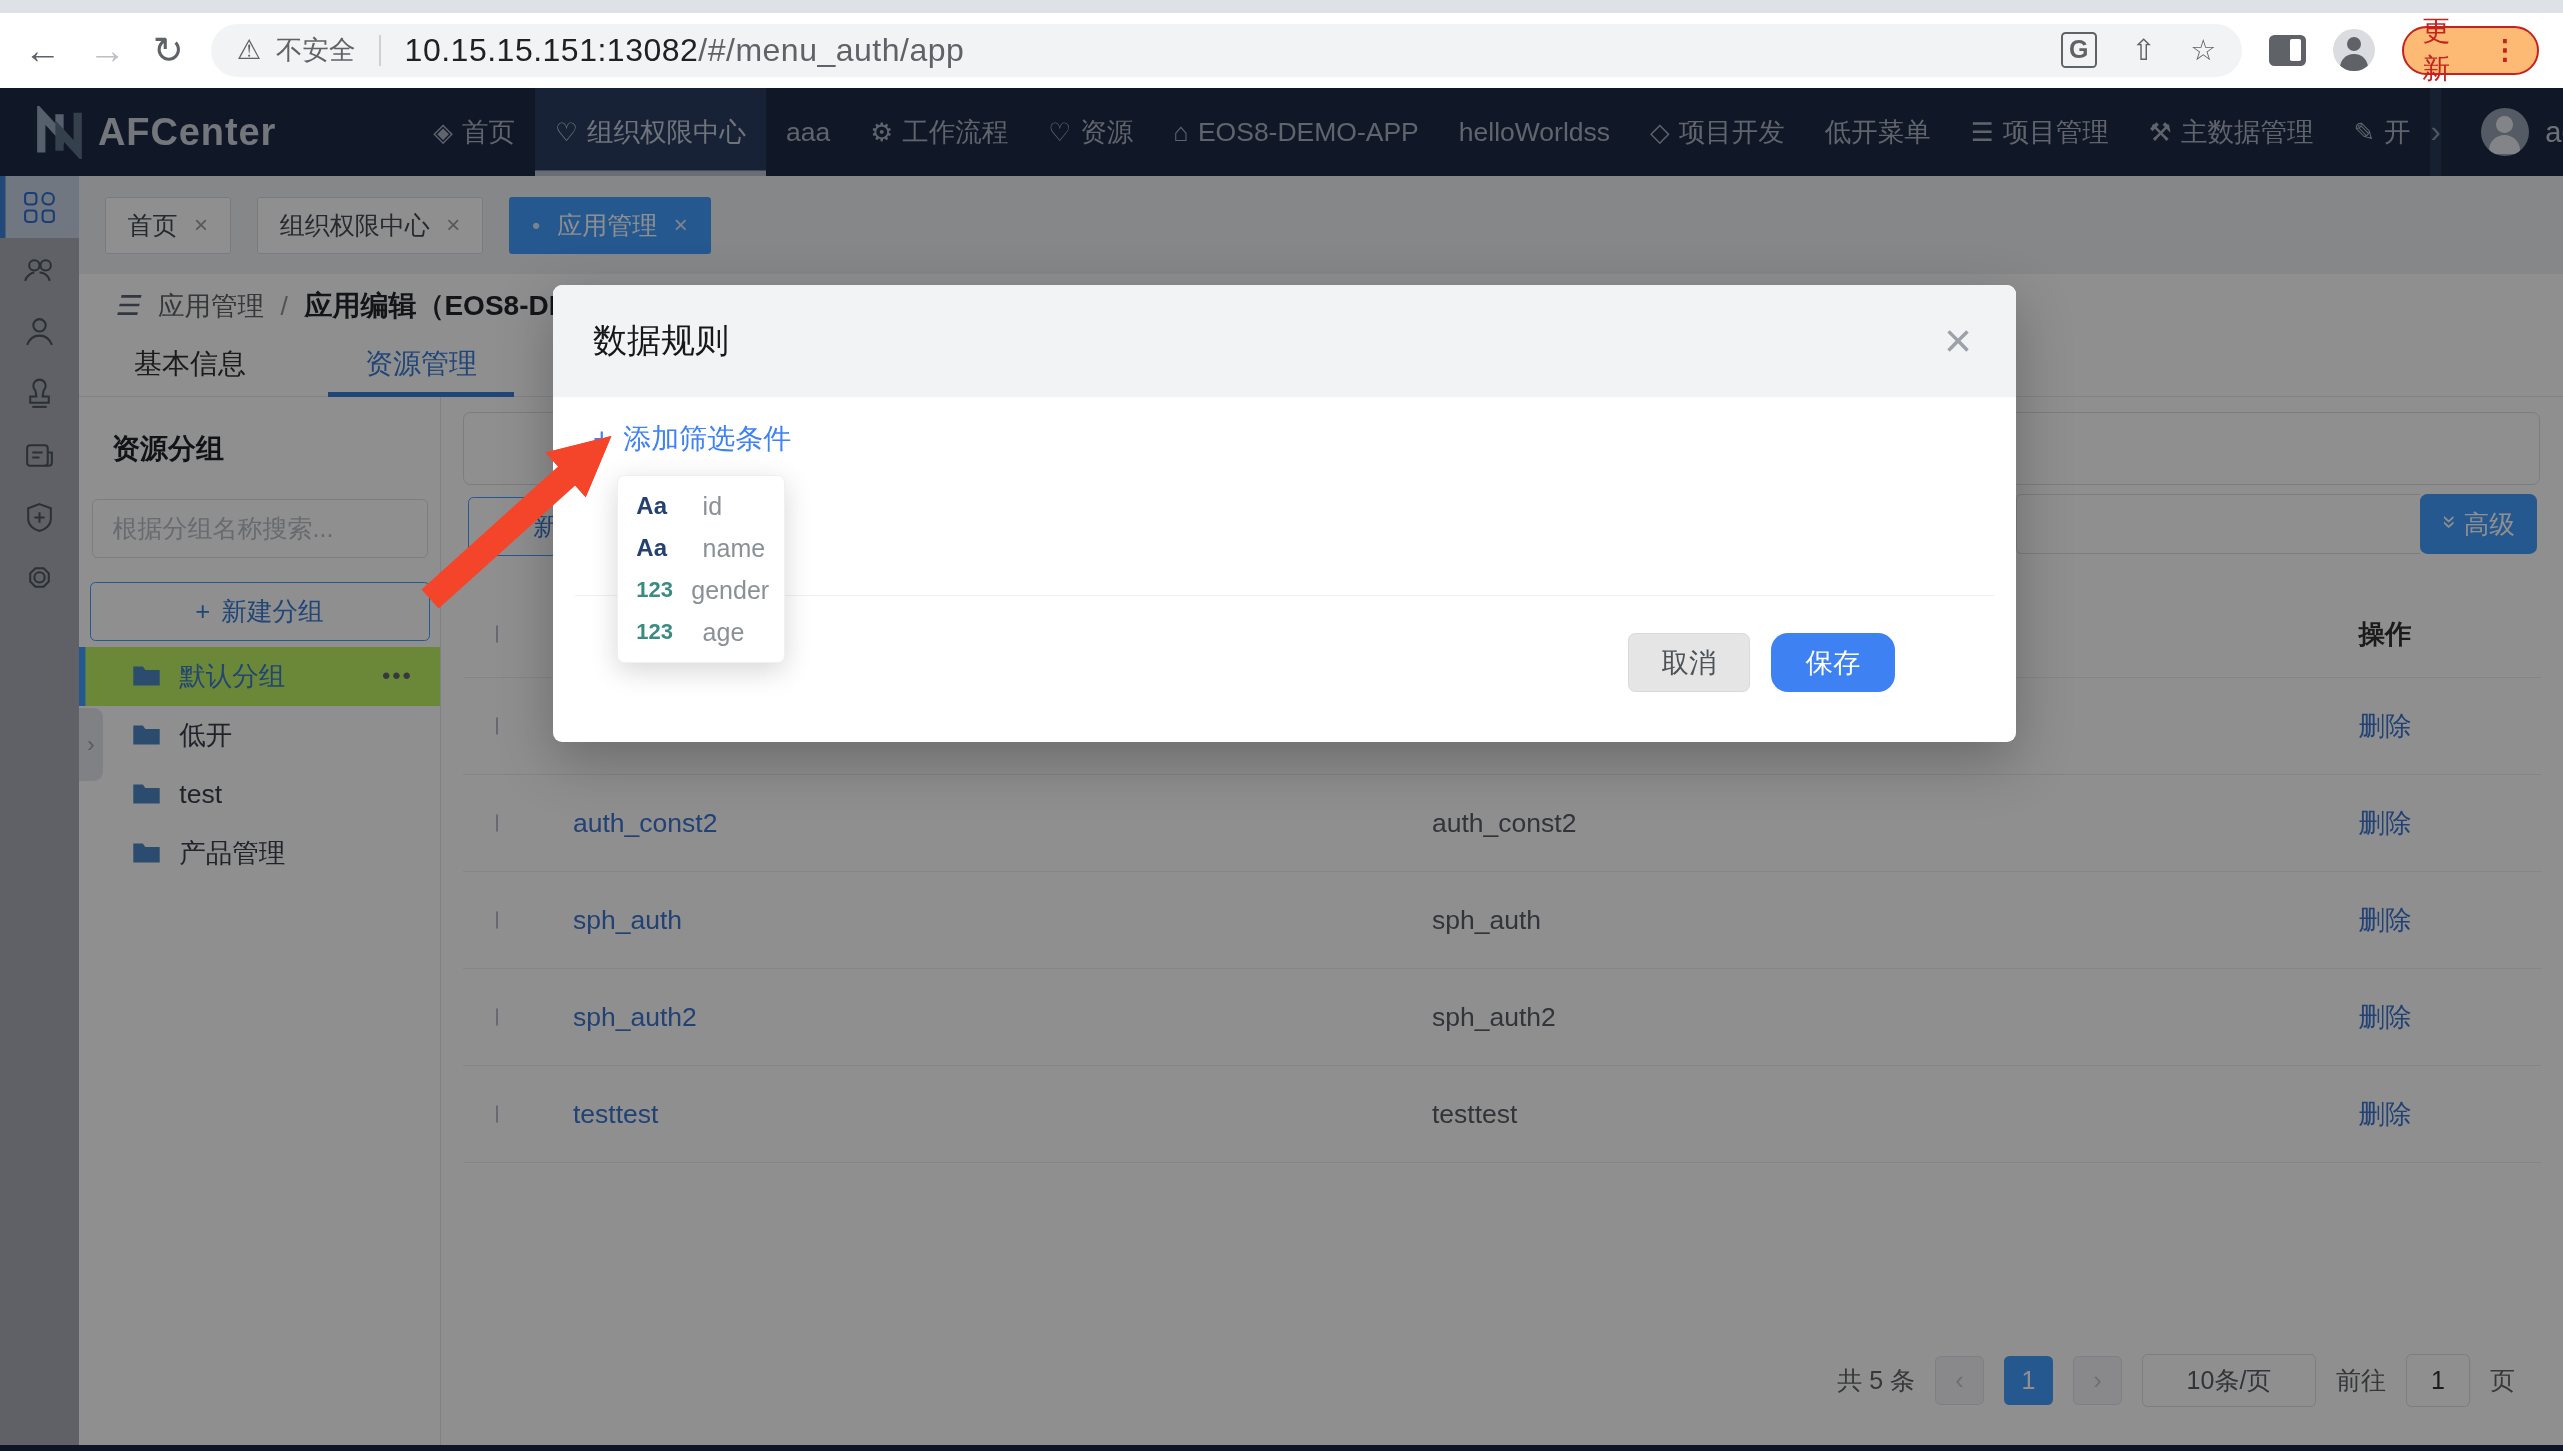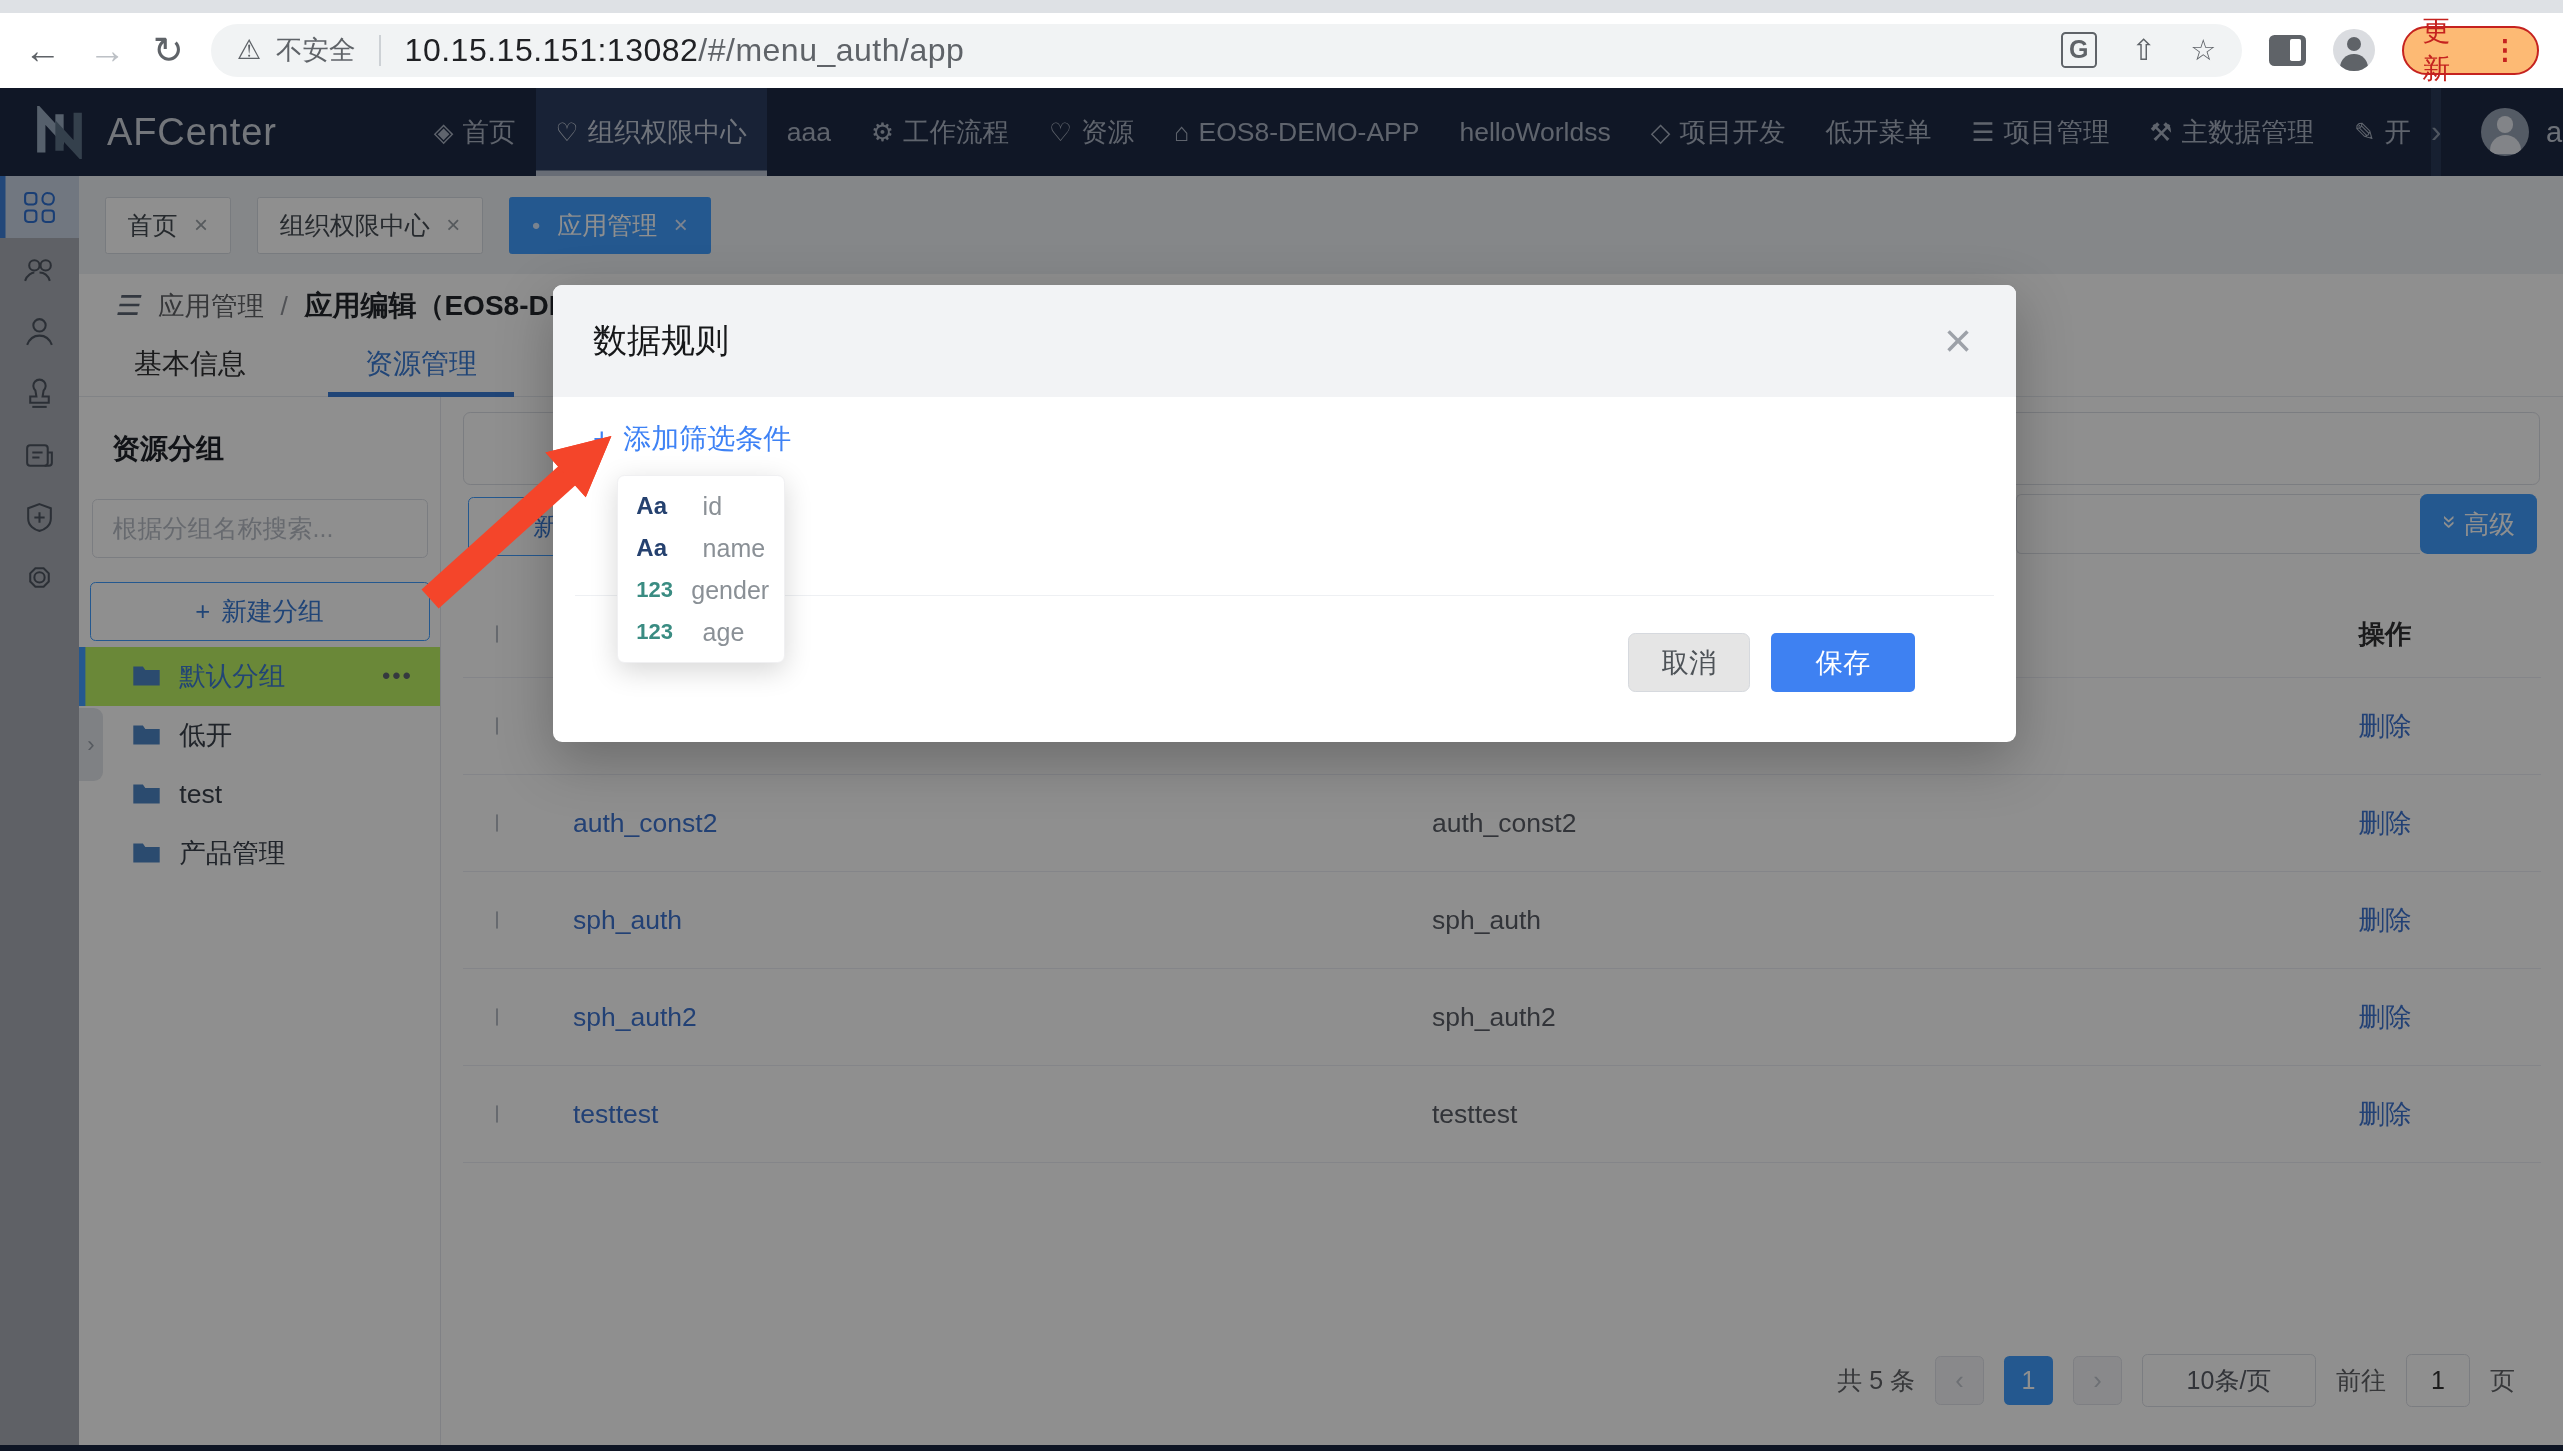--- a/index.html
+++ b/index.html
@@ -32,21 +32,21 @@
   .chrome-avatar .p-body { position:absolute; left:7.3px; top:25px; width:27.4px; height:16.5px; border-radius:13.7px 13.7px 0 0; background:#5f6368; }
   .update-pill { height:49px; border:2.7px solid #c5221f; background:#fdba74; border-radius:25px;
     display:flex; align-items:center; padding:0 18.3px; gap:14.6px; cursor:pointer; }
   .update-pill .txt { font-size:28px; color:#c5221f; }
   .update-pill .dots { font-size:27.4px; color:#c5221f; font-weight:bold; }
 
   
   #topnav { position:absolute; left:0; top:88px; width:100%; height:88px; background:#1e2a44;
     display:flex; align-items:center; padding:0 0 0 33px; }
   .logo { width:53px; height:53px; flex:0 0 auto; }
-  .brand { font-size:38px; font-weight:normal; color:#cdd3dc; margin-left:21px; letter-spacing:0.9px;text-align:center; }
+  .brand { font-size:38px; font-weight:bold; color:#cdd3dc; margin-left:12px; letter-spacing:0.9px;text-align:center; }
   .nav-items { display:flex; align-items:center; height:88px; margin-left:137px; }
   .nav-item { display:flex; align-items:center; gap:9.1px; height:88px; padding:0 20px;
     color:#a9b2c2; font-size:26.5px; white-space:nowrap; cursor:pointer; }
   .nav-item .ni { font-size:25.6px; }
   .nav-item.active { background:#2c3d60; box-shadow:inset 0 -5.5px 0 #b9c3d2; color:#c6cedb; }
   .nav-overflow { width:48px; height:88px; background:#2a3a58; color:#8e99ab; font-size:31px;
     display:flex; align-items:center; justify-content:center; cursor:pointer; }
   .nav-user { display:flex; align-items:center; gap:16.5px; margin-left:40px; margin-right:37px; cursor:pointer; }
   .nav-avatar { width:48px; height:48px; border-radius:50%; background:#97a2b4; position:relative; overflow:hidden; }
   .nav-avatar .p-head { position:absolute; left:15.5px; top:8.2px; width:16.5px; height:16.5px; border-radius:50%; background:#e8ecf2; }
@@ -157,22 +157,22 @@
     display:flex; align-items:center; padding:0 44px 0 40px; }
   .modal-title { font-size:34px; color:#17181a; }
   .modal-close { margin-left:auto; font-size:48px; color:#9da1a8; line-height:1; cursor:pointer; font-weight:100; }
   .modal-addfilter { position:absolute; left:40px; top:135px; display:flex; align-items:center; gap:12.8px;
     color:#3e82f5; font-size:28px; cursor:pointer; }
   .modal-addfilter .pl { font-size:30px; }
   .modal-divider { position:absolute; left:22px; right:22px; top:310px; height:0.9px; background:#eef0f3; }
   .btn-cancel { position:absolute; left:1075px; top:348px; width:122px; height:59px; background:#e5e5e5;
     border:1.8px solid #d6d9de; border-radius:7.3px; color:#4e5358; font-size:27.4px; cursor:pointer;
     font-family:"Liberation Sans", sans-serif; }
-  .btn-save { position:absolute; left:1218px; top:348px; width:144px; height:59px; background:#3e81f2;
-    border:none; border-radius:5px; color:#fff; font-size:27.4px; cursor:pointer;
+  .btn-save { position:absolute; left:1218px; top:348px; width:124px; height:59px; background:#3e81f2;
+    border:none; border-radius:17px; color:#fff; font-size:27.4px; cursor:pointer;
     font-family:Liberation Sans, sans-serif; }
 
   
   #field-dropdown { position:absolute; left:617px; top:475px; width:168px; height:188px; background:#fff;
     border-radius:7.3px; border:0.9px solid #f0f0f2; box-shadow:0 7.3px 27.4px rgba(0,0,0,.16); z-index:110;
     padding:9.1px 0; }
   .fd-item { height:42px; display:flex; align-items:center; padding:0 18.3px; gap:18.3px; cursor:pointer; }
   .fd-type { font-size:24px; font-weight:bold; width:48px; }
   .fd-type.t-text { color:#25416f; }
   .fd-type.t-num { color:#3a8c82; font-size:22px; }

